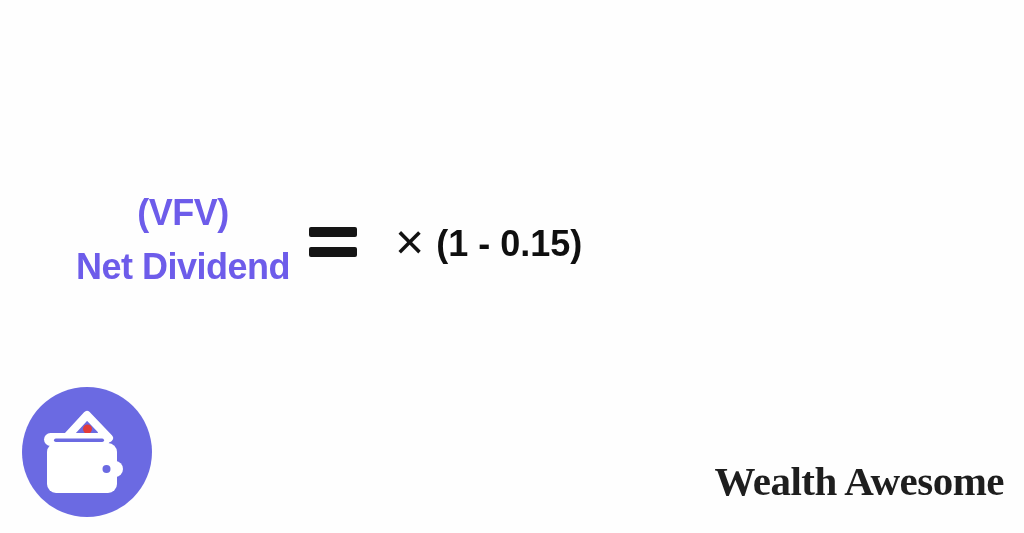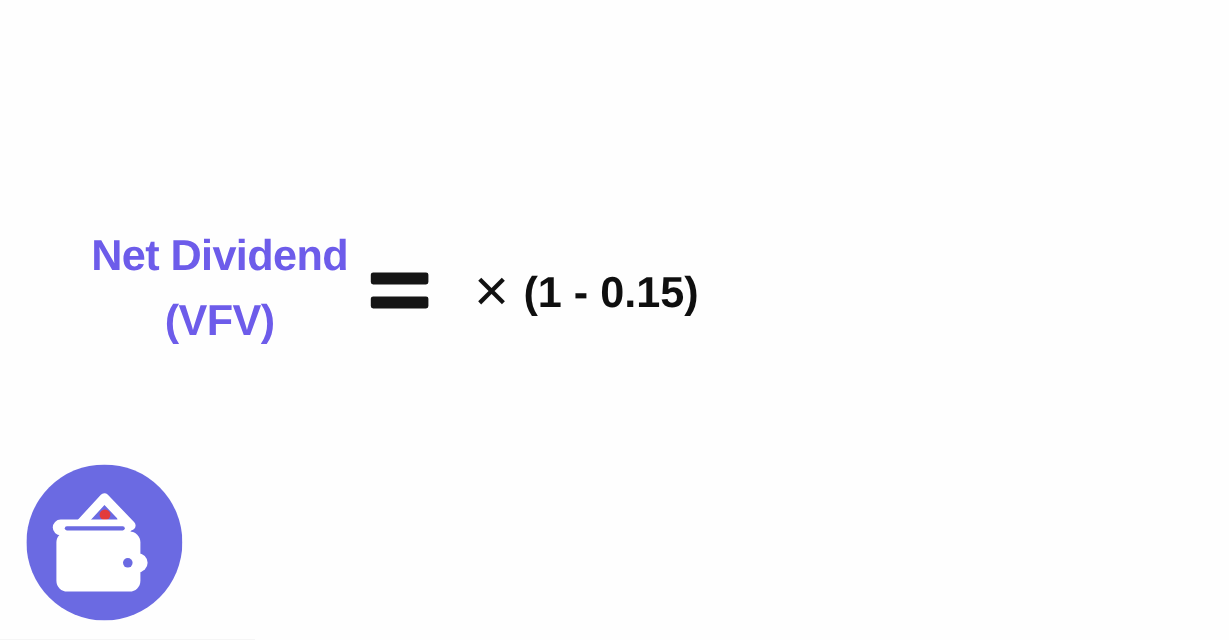--- a/index.html
+++ b/index.html
@@ -61,22 +61,22 @@
     font-weight:700;font-size:41px;line-height:1;letter-spacing:-0.5px;
     color:var(--logo-black);white-space:nowrap;
   }
 </style>
 </head>
 <body>
 
 <div class="canvas">
 
   <div class="result-label">
+    <span class="line">(VFV)</span>
     <span class="line">Net Dividend</span>
-    <span class="line">(VFV)</span>
   </div>
 
   <div class="equals">
     <div class="bar"></div>
     <div class="bar"></div>
     <span class="sr">=</span>
   </div>
 
   <div class="rhs">
     <span class="times">×</span>
@@ -92,14 +92,15 @@
 
     <rect class="ic-flap" x="22" y="46" width="66" height="13" rx="6.5"></rect>
     <rect class="ic-slot" x="32" y="51.5" width="50" height="3.5" rx="1.75"></rect>
 
     <rect class="ic-body" x="25" y="56" width="70" height="50" rx="9"></rect>
 
     <rect class="ic-clasp" x="74" y="74" width="27" height="16" rx="8"></rect>
     <circle class="ic-dot" cx="84.5" cy="82" r="4"></circle>
   </svg>
 
+  <div class="logo">Wealth Awesome</div>
 
 </div>
 
 </body></html>

